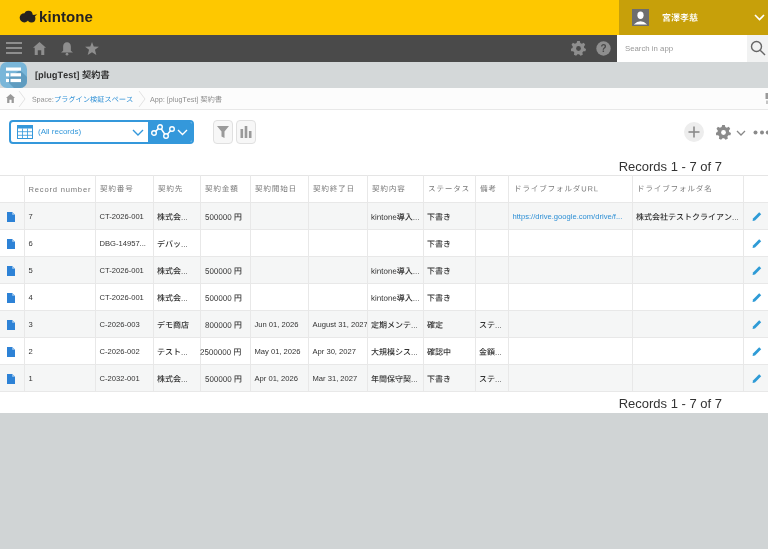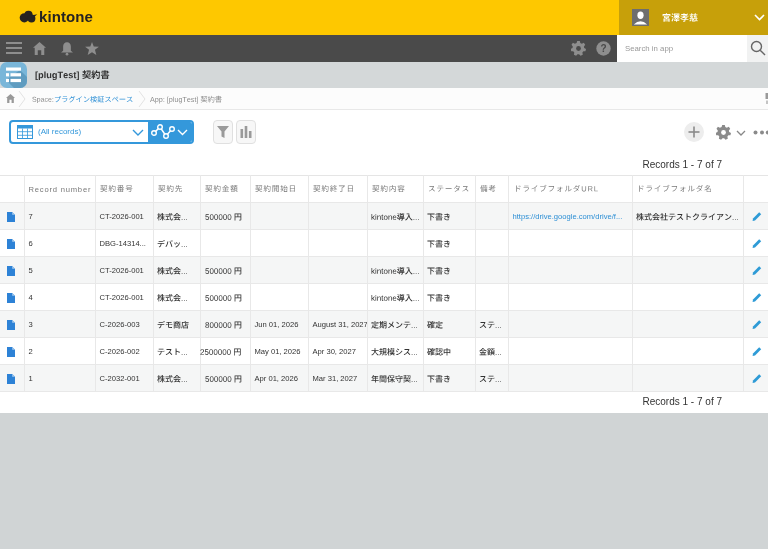--- a/index.html
+++ b/index.html
@@ -16,21 +16,21 @@
 #appicon { left:0px; top:62px; width:27px; height:26px; background:#79b6d9; border-radius:7px; overflow:hidden; }
 #crumbbar { left:0; top:88px; width:768px; height:22px; background:#fcfcfc; border-bottom:1px solid #e8e8e8; }
 #content { left:0; top:110px; width:768px; height:303px; background:#fff; }
 #selector { left:9px; top:120px; width:185px; height:24px; border:2px solid #3498db; border-radius:4px; background:#fff; display:flex; overflow:hidden; }
 #selLeft { width:137px; height:20px; }
 #selRight { width:44px; height:20px; background:#3498db; }
 #selText { left:38px; top:120px; height:40px; line-height:24px; font-size:8px; color:#3498db; }
 .graybtn { top:120px; height:24px; background:#f7f7f7; border:1px solid #e0e0e0; border-radius:4px; }
 #filterbtn { left:213px; width:20px; }
 #chartbtn { left:236px; width:20px; }
-.rectext { font-size:10px; color:#333; }
+.rectext { font-size:13px; color:#333; }
 table { border-collapse:collapse; table-layout:fixed; width:768px; }
 #tablewrap { left:0; top:175px; }
 th { font-weight:normal; font-size:7.6px; color:#777; letter-spacing:0.8px; text-align:left; padding:0 4px; height:27px; border:1px solid #e8e8e8; border-top:1px solid #e5e5e5; background:#fff; white-space:nowrap; overflow:hidden; }
 td { font-size:7.6px; color:#333; padding:0 2px 0 4px; height:27px; border:1px solid #e8e8e8; white-space:nowrap; overflow:hidden; }
 tr.odd td { background:#f5f6f6; }
 tr.even td { background:#ffffff; }
 table th:first-child, table td:first-child { border-left:none; }
 table th:last-child, table td:last-child { border-right:none; }
 td.num { text-align:right; }
 td.link { color:#2d8fd5;margin-top:15px; }
@@ -238,21 +238,21 @@
             </svg>
           </td>
         </tr>
 <tr class="even">
           <td class="icell">
             <svg width="8" height="10" viewBox="0 0 8 10">
               <use href="#fdoc"></use>
             </svg>
           </td>
           <td>6</td>
-          <td>DBG-14314...</td>
+          <td>DBG-14957...</td>
           <td></td>
           <td class="num"></td>
           <td></td>
           <td></td>
           <td></td>
           <td></td>
           <td></td>
           <td></td>
           <td></td>
           <td class="pcell">

